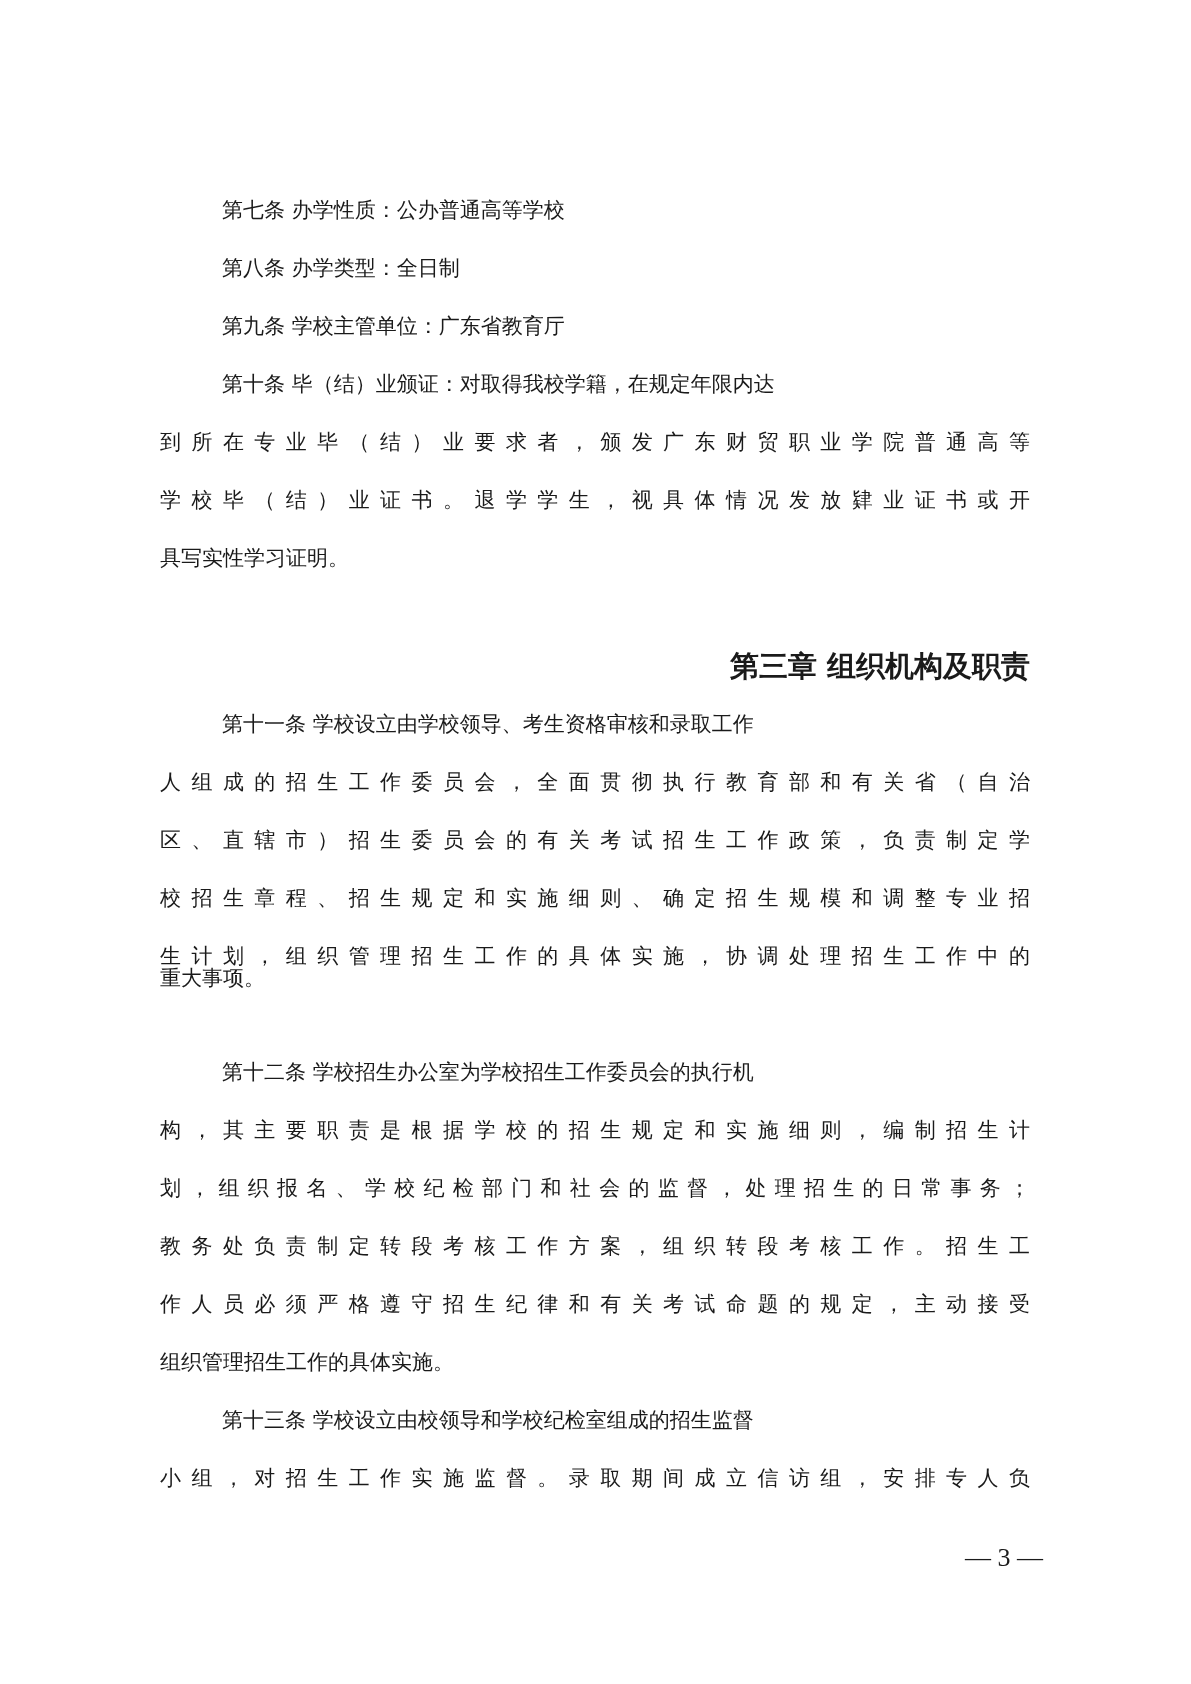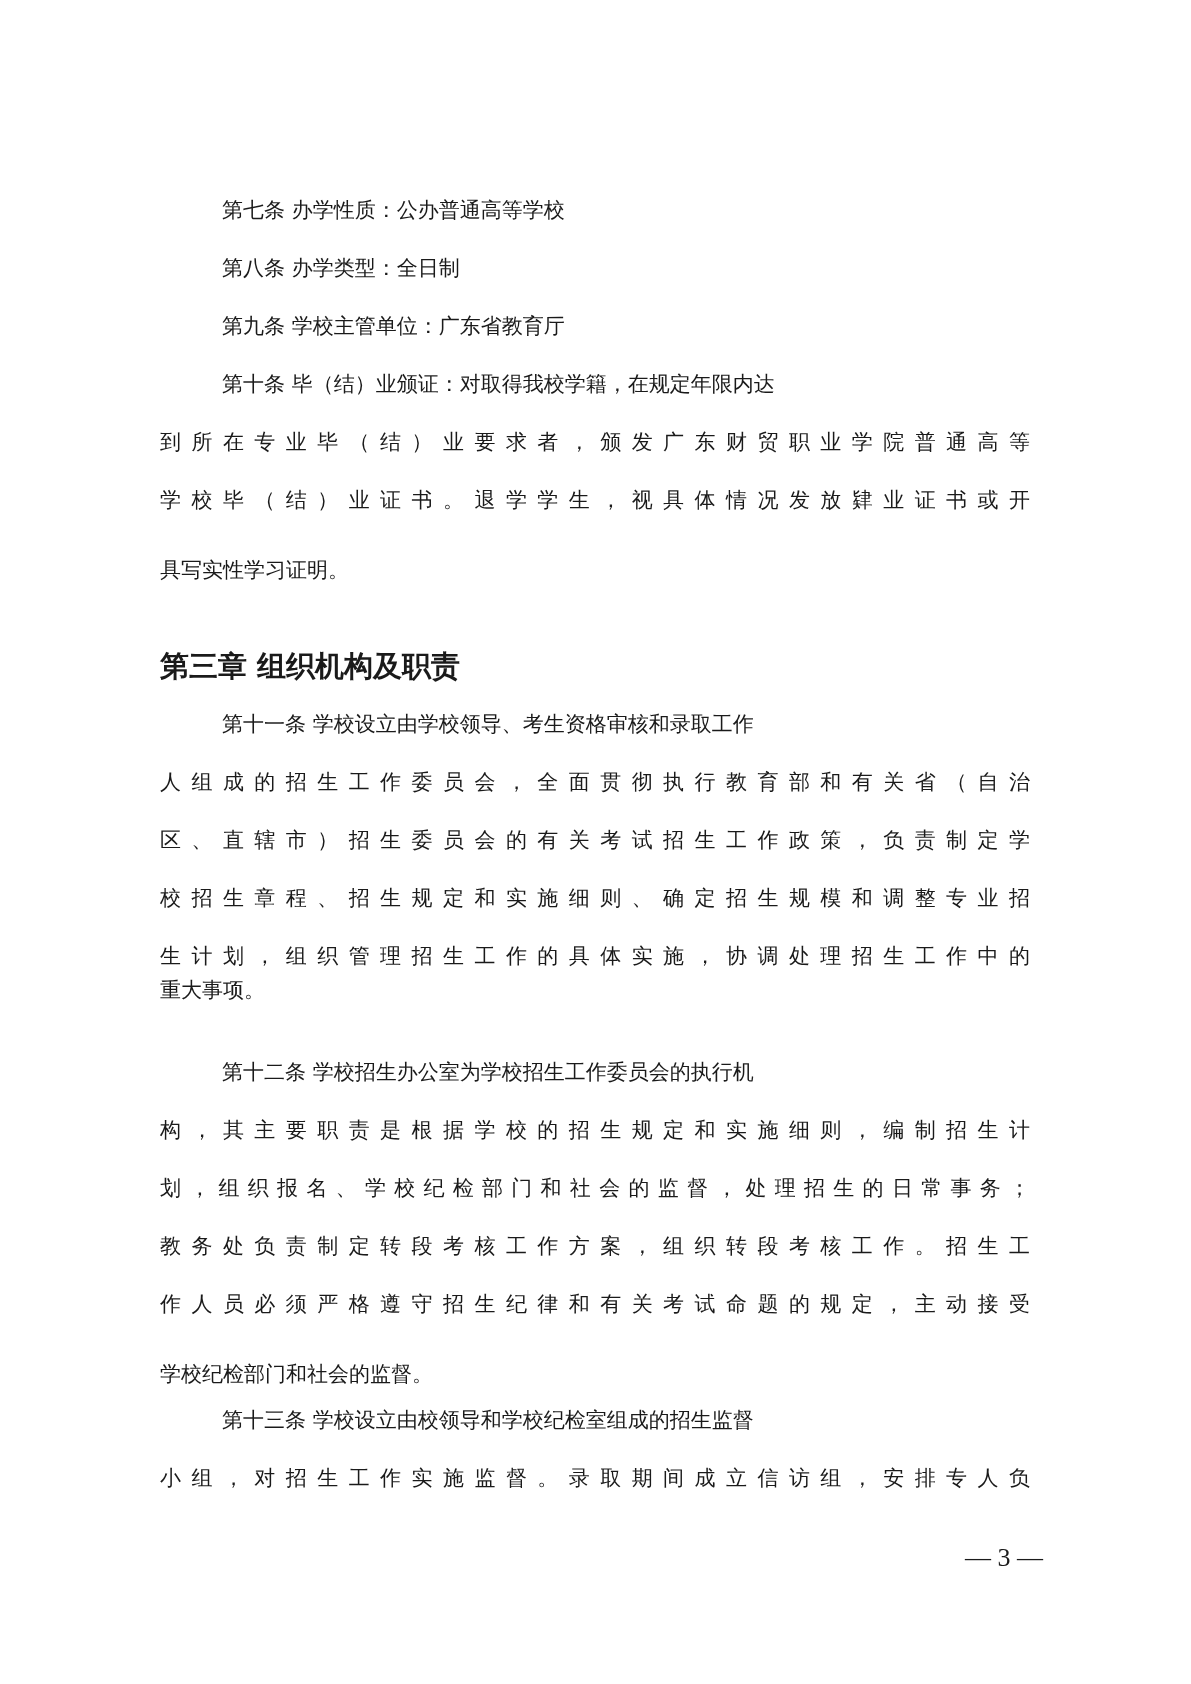--- a/index.html
+++ b/index.html
@@ -2,22 +2,22 @@
 <html><head>
 <meta charset="utf-8">
 <style>
   html, body { margin: 0; padding: 0; background: #ffffff; }
   body { width: 1191px; height: 1684px; position: relative; overflow: hidden;
          font-family: "DejaVu Serif", "Liberation Serif", serif; color: #1a1a1a; }
   .page { position: absolute; left: 160px; top: 190px; width: 870px; }
   .line { position: absolute; left: 0; white-space: nowrap; font-size: 21px; line-height: 40px;
           text-align: justify; text-align-last: justify; width: 870px; }
   .line.indent { left: 62px; width: auto; text-align: left; text-align-last: auto; }
-  .line.last { width: auto; text-align: center; text-align-last: auto; margin-top: 12px; }
-  .heading { position: absolute; left: 0; width: 870px; text-align: left; font-weight: bold;
+  .line.last { width: auto; text-align: center; text-align-last: auto; }
+  .heading { position: absolute; left: 0; width: 870px; text-align: right; font-weight: bold;
              font-size: 29px; line-height: 40px; font-family: "DejaVu Sans", "Liberation Sans", sans-serif; }
   .pagenum { position: absolute; left: 965px; top: 1540px; font-size: 26px; line-height: 36px;
              font-family: "Liberation Serif", serif; }
 </style>
 </head>
 <body>
 
 <div class="page">
 
   <div class="line indent" style="top:0px">第七条 办学性质：公办普通高等学校</div>
@@ -35,19 +35,19 @@
   <div class="line" style="top:630px">区、直辖市）招生委员会的有关考试招生工作政策，负责制定学</div>
   <div class="line" style="top:688px">校招生章程、招生规定和实施细则、确定招生规模和调整专业招</div>
   <div class="line" style="top:746px">生计划，组织管理招生工作的具体实施，协调处理招生工作中的</div>
   <div class="line last" style="top:768px">重大事项。</div>
 
   <div class="line indent" style="top:862px">第十二条 学校招生办公室为学校招生工作委员会的执行机</div>
   <div class="line" style="top:920px">构，其主要职责是根据学校的招生规定和实施细则，编制招生计</div>
   <div class="line" style="top:978px">划，组织报名、学校纪检部门和社会的监督，处理招生的日常事务；</div>
   <div class="line" style="top:1036px">教务处负责制定转段考核工作方案，组织转段考核工作。招生工</div>
   <div class="line" style="top:1094px">作人员必须严格遵守招生纪律和有关考试命题的规定，主动接受</div>
-  <div class="line last" style="top:1152px">学校纪检部门和社会的监督。</div>
+  <div class="line last" style="top:1152px">组织管理招生工作的具体实施。</div>
 
   <div class="line indent" style="top:1210px">第十三条 学校设立由校领导和学校纪检室组成的招生监督</div>
   <div class="line" style="top:1268px">小组，对招生工作实施监督。录取期间成立信访组，安排专人负</div>
 </div>
 
 <div class="pagenum">— 3 —</div>
 
 </body></html>

